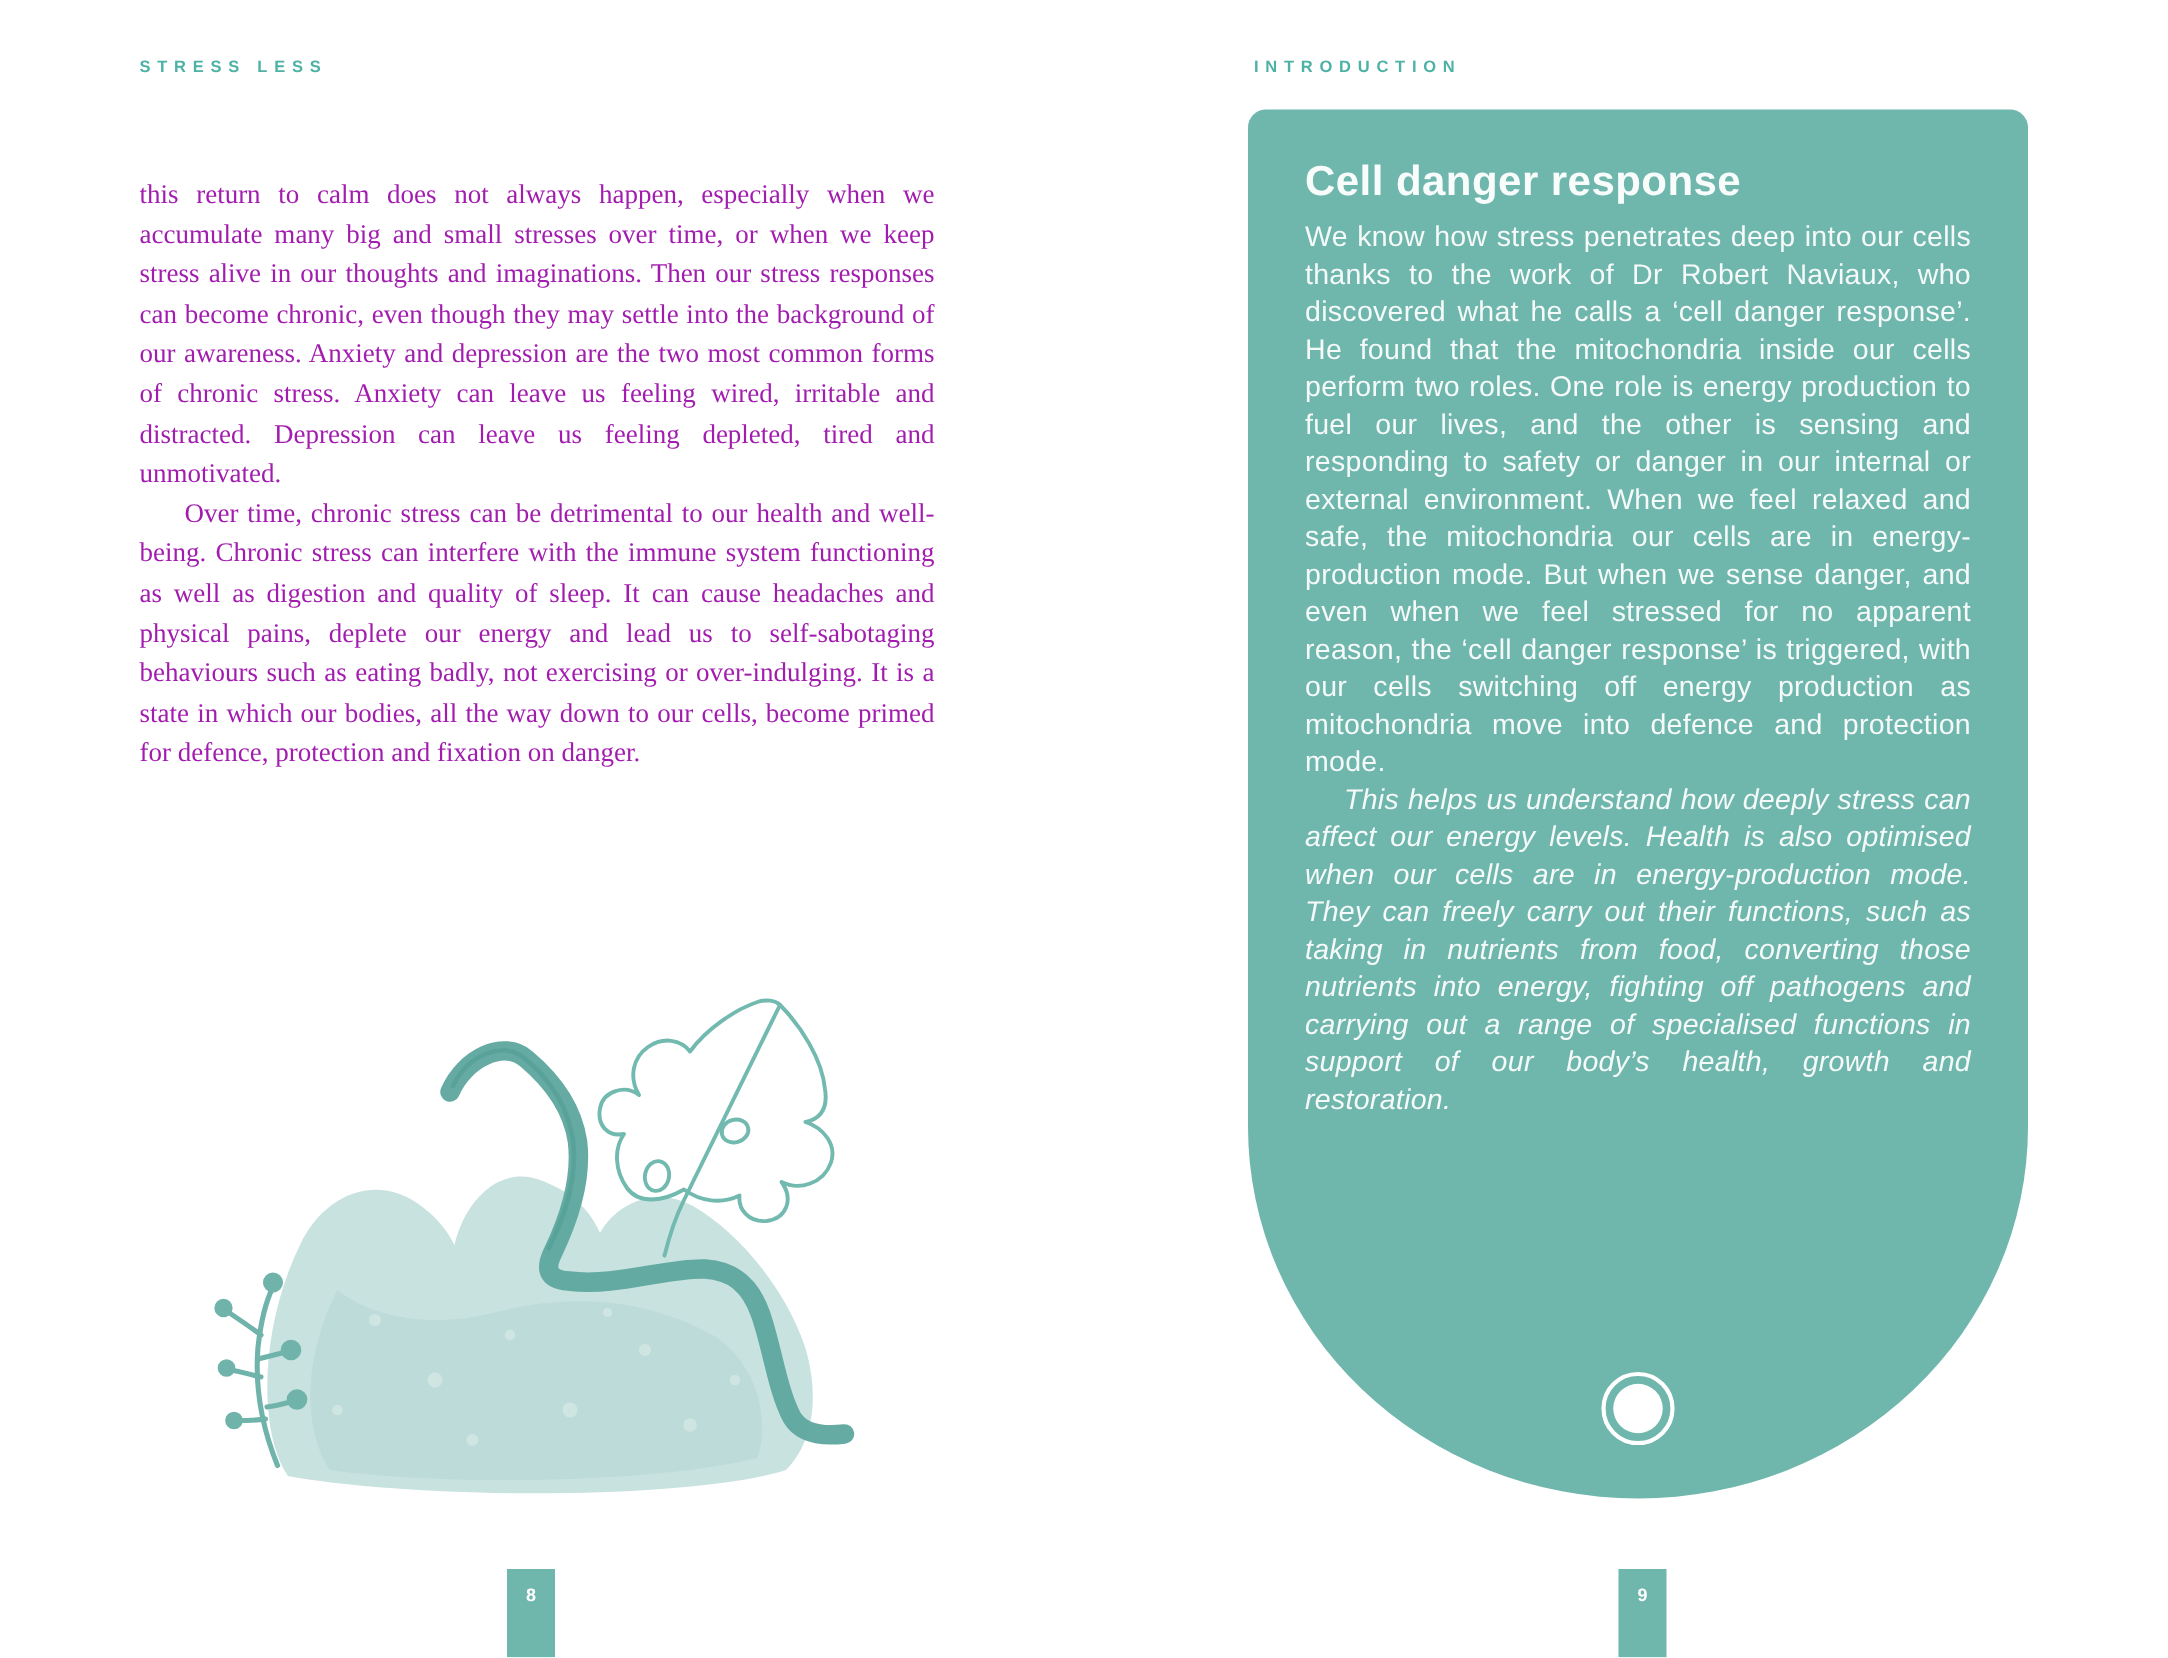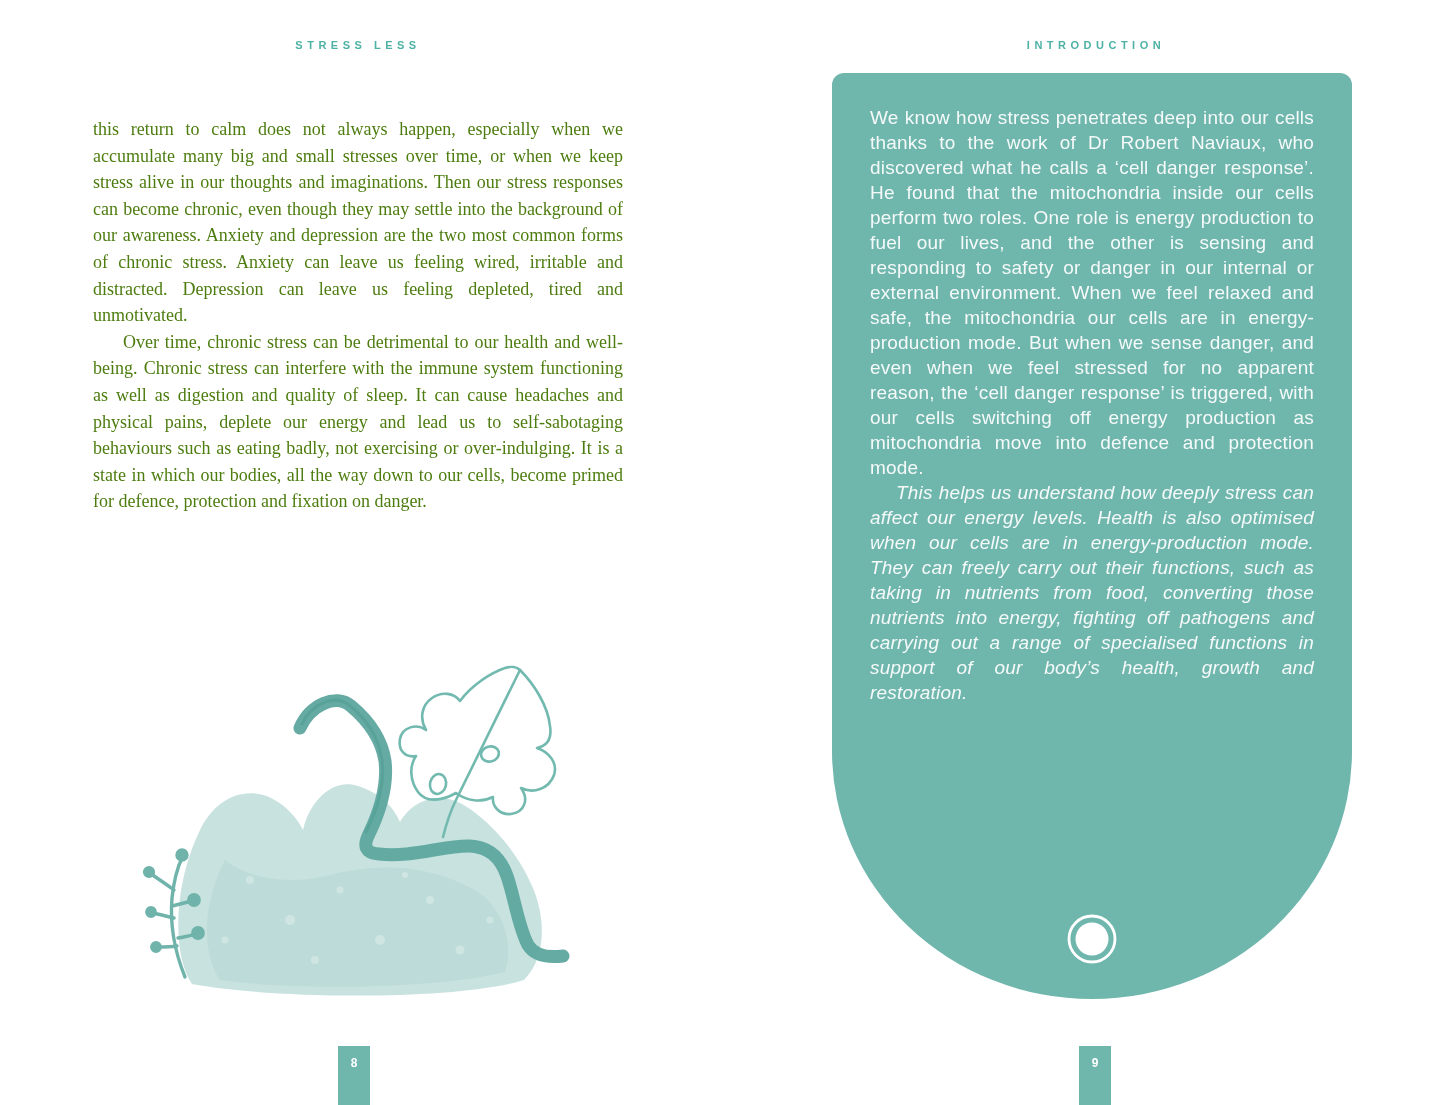--- a/index.html
+++ b/index.html
@@ -2,28 +2,28 @@
 <html><head>
 <meta charset="utf-8">
 <style>
   html,body{margin:0;padding:0;background:#ffffff;}
   .canvas{
     position:relative;width:1445px;height:1105px;background:#ffffff;overflow:hidden;
     font-family:"Liberation Sans", sans-serif;
   }
   .running-head{
     position:absolute;top:39px;font-size:11px;font-weight:700;
-    letter-spacing:4.5px;color:#4db2a5;text-align:center;
+    letter-spacing:4.5px;color:#4db2a5;text-align:left;
   }
   .running-head.left{left:93px;width:530px;}
   .running-head.right{left:836px;width:520px;}
   .body-text{
     position:absolute;left:93px;top:116px;width:530px;
     font-family:"Liberation Serif", serif;font-size:18px;line-height:26.6px;
-    color:#4d7c0f;text-align:justify;
+    color:#a21caf;text-align:justify;
   }
   .body-text p{margin:0;text-indent:30px;}
   .body-text p.first{text-indent:0;}
   .panel{
     position:absolute;left:832px;top:73px;width:520px;height:926px;
     background:#6fb6ad;
     border-radius:12px 12px 260px 260px / 12px 12px 248px 248px;
     padding:32px 38px 0 38px;box-sizing:border-box;
   }
   .panel h2{
@@ -148,20 +148,21 @@
     </g>
   </svg>
 
   <div class="page-tab left">
     <span>8</span>
   </div>
 
   <div class="running-head right">INTRODUCTION</div>
 
   <div class="panel">
+    <h2>Cell danger response</h2>
     <p>We know how stress penetrates deep into our cells thanks to the work of Dr Robert Naviaux, who discovered what he calls a ‘cell danger response’. He found that the mitochondria inside our cells perform two roles. One role is energy production to fuel our lives, and the other is sensing and responding to safety or danger in our internal or external environment. When we feel relaxed and safe, the mitochondria our cells are in energy-production mode. But when we sense danger, and even when we feel stressed for no apparent reason, the ‘cell danger response’ is triggered, with our cells switching off energy production as mitochondria move into defence and protection mode.</p>
     <p class="indent">This helps us understand how deeply stress can affect our energy levels. Health is also optimised when our cells are in energy-production mode. They can freely carry out their functions, such as taking in nutrients from food, converting those nutrients into energy, fighting off pathogens and carrying out a range of specialised functions in support of our body’s health, growth and restoration.</p>
     <svg class="ring" viewBox="0 0 52 52" aria-hidden="true">
       <circle cx="26" cy="26" r="23" fill="none" stroke="#ffffff" stroke-width="2.8"></circle>
       <circle cx="26" cy="26" r="16.5" fill="#ffffff"></circle>
     </svg>
   </div>
 
   <div class="page-tab right">
     <span>9</span>

